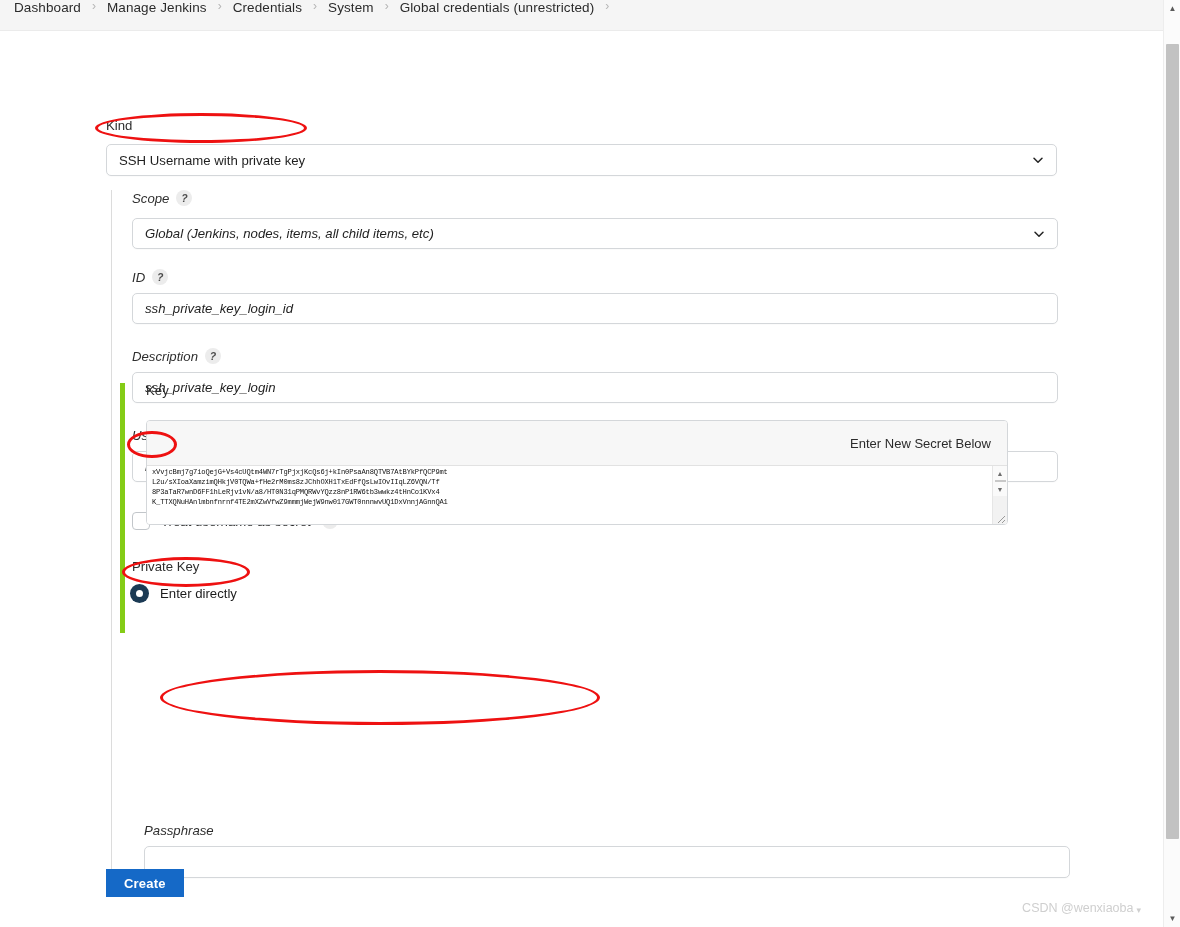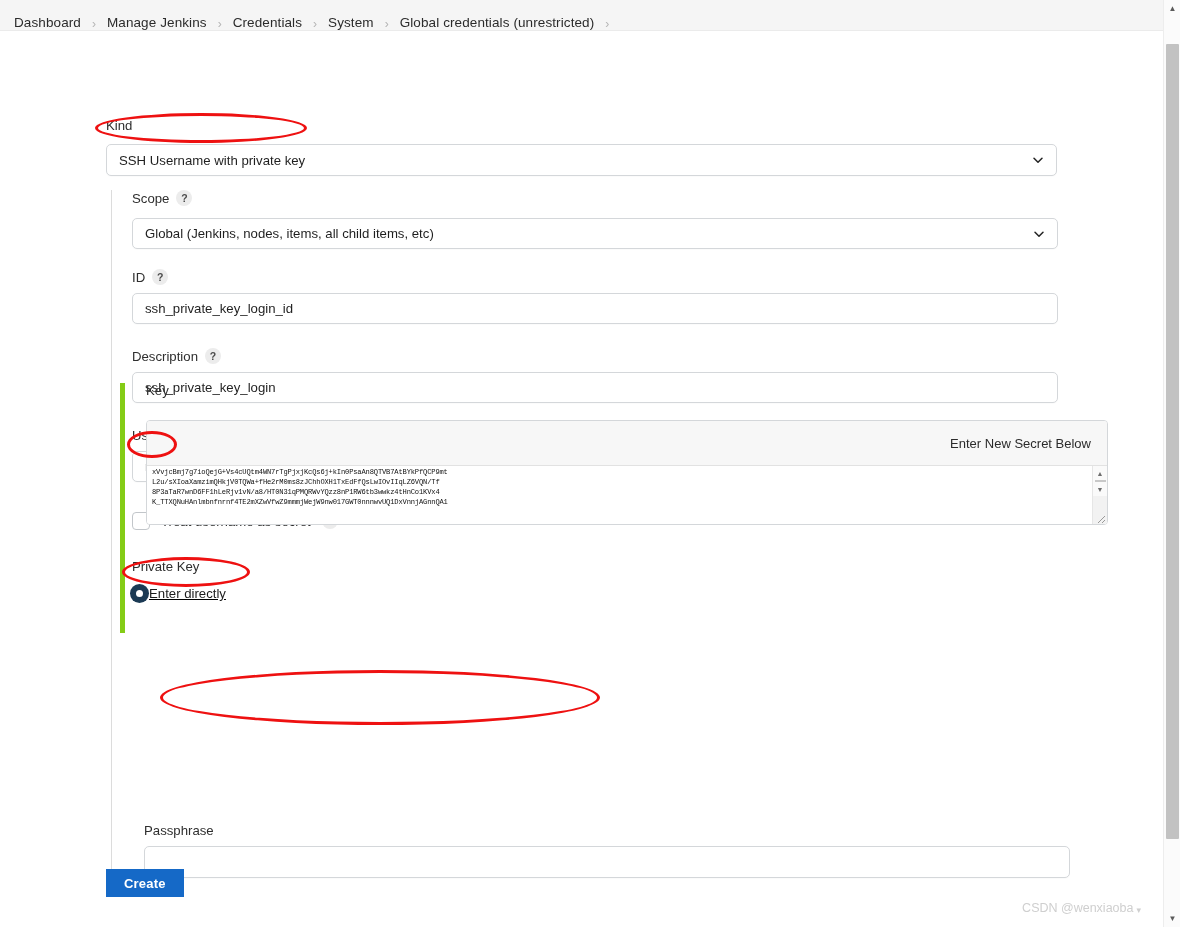--- a/index.html
+++ b/index.html
@@ -13,21 +13,21 @@
   }
 
   
   .breadcrumb-bar {
     position: absolute;
     left: 0; top: 0;
     width: 1163px; height: 31px;
     background: #f5f5f5;
     border-bottom: 1px solid #ebebeb;
     display: flex;
-    align-items: flex-end;
+    align-items: flex-start;
     padding-left: 14px;
   }
   .crumb {
     font-size: 13.5px;
     color: #2b2b2b;
     white-space: nowrap;
     letter-spacing: .1px;
   }
   .crumb-sep {
     font-size: 12px;
@@ -113,21 +113,21 @@
     position: absolute;
     left: 111px; top: 159px;
     width: 952px;
     border-left: 1px solid #dcdcdc;
     padding-left: 20px;
     height: 684px;
   }
 
   .row-label { font-size: 13.2px; color: #2e2e2e; }
 
-  .nested .fld { position: absolute; }
+  .nested .fld { position: absolute; font-style: italic; }
   .nested .fld .input-box { width: 926px; }
 
   
   .checkbox-row {
     position: absolute;
     display: flex;
     align-items: center;
     gap: 11px;
   }
   .checkbox {
@@ -137,21 +137,21 @@
     background: #fff;
     flex: none;
   }
   .checkbox-text { font-size: 13.2px; color: #2b2b2b; }
 
   
   .radio-row {
     position: absolute;
     display: flex;
     align-items: center;
-    text-decoration: underline;
+    gap: 11px;
   }
   .radio {
     width: 19px; height: 19px;
     border-radius: 50%;
     background: #1b3a54;
     display: flex;
     align-items: center;
     justify-content: center;
     flex: none;
   }
@@ -167,21 +167,21 @@
   .subnested {
     position: absolute;
     left: 8px; top: 193px;
     width: 932px;
     border-left: 5px solid #84cc16;
     padding-left: 21px;
     height: 250px;
   }
 
   .secret-wrap {
-    width: 962px;
+    width: 862px;
     border: 1px solid #d4d7da;
     border-radius: 4px;
     overflow: hidden;
     background: #fff;
     margin-top: 22px;
   }
   .secret-header {
     height: 45px;
     background: #f7f7f7;
     border-bottom: 1px solid #e2e2e2;

